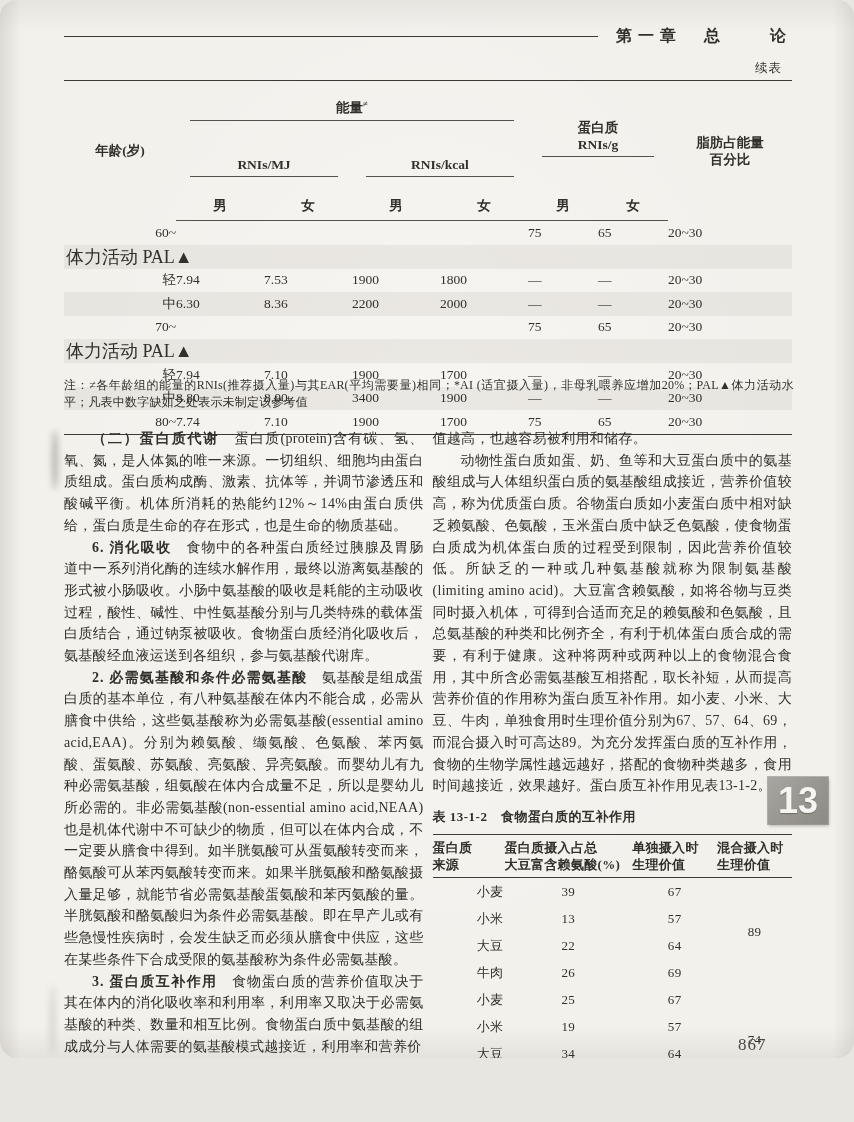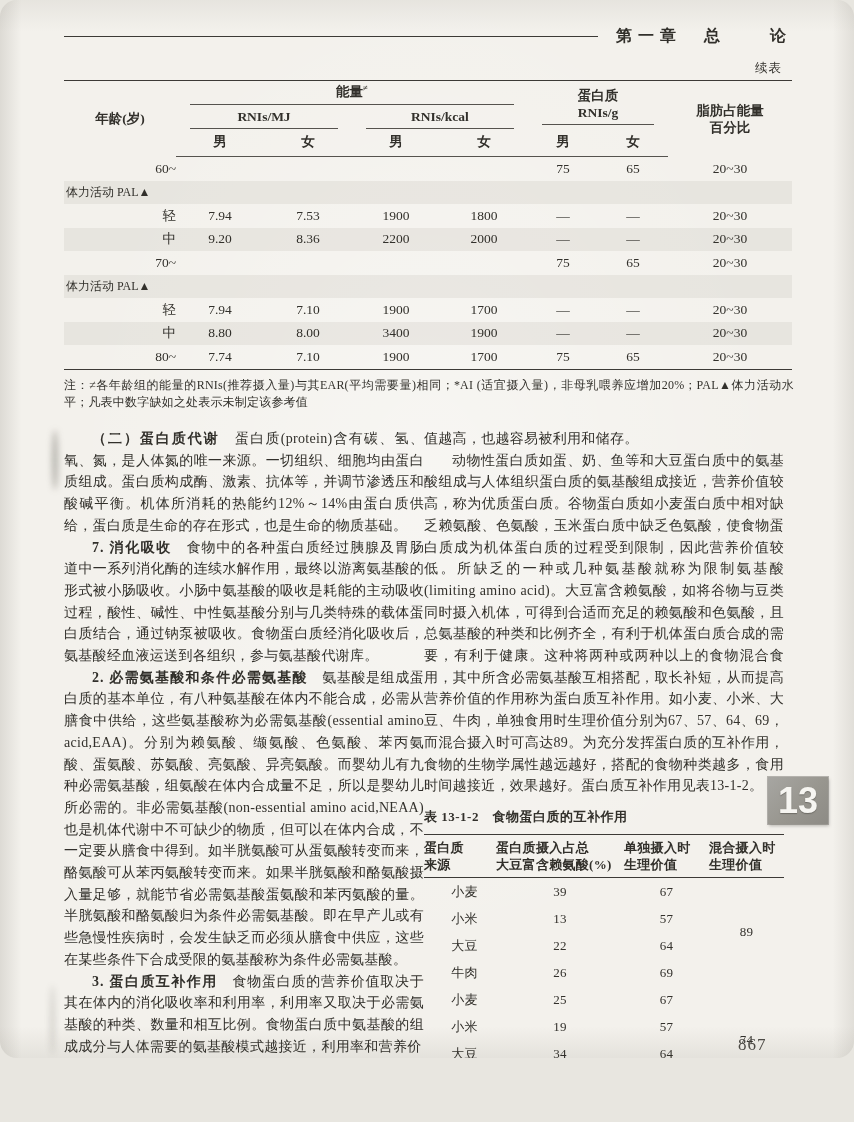--- a/index.html
+++ b/index.html
@@ -14,47 +14,47 @@
   }
   
   .runhead{position:absolute;top:26px;left:64px;width:728px;display:flex;align-items:center;}
   .runhead .rule{flex:1;height:0;border-top:1.5px solid #3c3a36;margin-right:18px;}
   .runhead .title{font-size:16px;font-weight:bold;letter-spacing:6px;white-space:pre;}
   .continued{position:absolute;top:60px;right:72px;font-size:12.5px;letter-spacing:1px;margin-left:9px;}
 
   
   .maintbl{position:absolute;top:80px;left:64px;width:728px;border-collapse:collapse;
     border-top:1.8px solid #3c3a36;border-bottom:1.8px solid #3c3a36;font-size:13.5px;}
-  .maintbl th{font-weight:bold;padding:2px 0;vertical-align:middle;}
+  .maintbl th{font-weight:bold;padding:18px 0;vertical-align:middle;}
   .maintbl .u div{border-bottom:1.2px solid #55534e;margin:0 14px;padding-bottom:3px;}
   .maintbl .hdr-gender th{border-bottom:1.2px solid #55534e;padding-bottom:5px;padding-top:2px;}
-  .maintbl td{padding:0;height:23.5px;text-align:center;vertical-align:middle;font-size:13.5px;}
+  .maintbl td{padding:0;height:23.5px;text-align:left;vertical-align:middle;font-size:13.5px;}
   .maintbl td.age-cell{text-align:right;}
-  .maintbl td.section-cell{text-align:left;padding-left:2px;font-size:12px;}
+  .maintbl td.section-cell{text-align:left;padding-left:2px;font-size:18px;}
   .maintbl tbody tr:nth-child(even){background:rgba(190,186,176,.22);}
   .two-line{line-height:17px;padding:3px 0;}
   sup.mark{font-size:9px;vertical-align:super;line-height:0;}
 
   .tblnote{position:absolute;top:377px;left:64px;width:730px;font-size:12px;line-height:16.5px;
     letter-spacing:.2px;text-align:justify;}
 
   
-  .columns{position:absolute;top:428px;left:64px;width:728px;display:flex;}
+  .columns{position:absolute;top:428px;left:64px;width:728px;display:flex;gap:9px;}
   .col{width:360px;font-size:14px;line-height:21.7px;text-align:justify;letter-spacing:.3px;}
   .col p.para{margin:0;}
   .col p.ind{text-indent:2em;}
   .col b{letter-spacing:1px;}
 
   
   .subcap{margin:9px 0 6px 0;text-align:left;font-size:13px;font-weight:bold;letter-spacing:.5px;}
   .subtbl{width:100%;border-collapse:collapse;border-top:1.6px solid #3c3a36;border-bottom:1.6px solid #3c3a36;
     font-size:13px;line-height:17px;}
   .subtbl th{font-weight:bold;padding:4px 0;border-bottom:1.4px solid #3c3a36;vertical-align:middle;}
   .subtbl td{height:25px;text-align:center;vertical-align:middle;}
-  .subtbl td.src{text-align:center;padding-left:10px;}
+  .subtbl td.src{text-align:right;padding-left:10px;}
   .subtbl td.mixed{vertical-align:middle;}
 
   
   .chaptab{position:absolute;top:777px;left:768px;width:60px;height:47px;
     background:linear-gradient(135deg,#a7a6a2 0%,#98968f 55%,#8d8b85 100%);
     box-shadow:0 0 0 1px rgba(90,88,82,.4), 1px 2px 3px rgba(80,78,72,.35);
     display:flex;align-items:center;justify-content:center;
     font-family:"Liberation Sans","DejaVu Sans",sans-serif;font-weight:bold;font-size:36px;color:#f6f5f1;
     text-shadow:0 1px 1px rgba(70,68,62,.5);}
   .pagenum{position:absolute;top:1035px;left:738px;font-size:17px;letter-spacing:1px;color:#4c4a45;}
@@ -139,21 +139,21 @@
           <td>7.94</td>
           <td>7.53</td>
           <td>1900</td>
           <td>1800</td>
           <td>—</td>
           <td>—</td>
           <td>20~30</td>
         </tr>
         <tr>
           <td class="age-cell">中</td>
-          <td>9.20</td>
+          <td>6.30</td>
           <td>8.36</td>
           <td>2200</td>
           <td>2000</td>
           <td>—</td>
           <td>—</td>
           <td>20~30</td>
         </tr>
         <tr>
           <td class="age-cell">70~</td>
           <td></td>
@@ -198,21 +198,21 @@
           <td>20~30</td>
         </tr>
       </tbody>
   </table>
 
   <div class="tblnote">注：≠各年龄组的能量的RNIs(推荐摄入量)与其EAR(平均需要量)相同；*AI (适宜摄入量)，非母乳喂养应增加20%；PAL▲体力活动水平；凡表中数字缺如之处表示未制定该参考值</div>
 
   <div class="columns">
     <div class="col">
         <p class="para ind"><b>（二）蛋白质代谢</b>　蛋白质(protein)含有碳、氢、氧、氮，是人体氮的唯一来源。一切组织、细胞均由蛋白质组成。蛋白质构成酶、激素、抗体等，并调节渗透压和酸碱平衡。机体所消耗的热能约12%～14%由蛋白质供给，蛋白质是生命的存在形式，也是生命的物质基础。</p>
-        <p class="para ind"><b>7. 消化吸收</b>　食物中的各种蛋白质经过胰腺及胃肠道中一系列消化酶的连续水解作用，最终以游离氨基酸的形式被小肠吸收。小肠中氨基酸的吸收是耗能的主动吸收过程，酸性、碱性、中性氨基酸分别与几类特殊的载体蛋白质结合，通过钠泵被吸收。食物蛋白质经消化吸收后，氨基酸经血液运送到各组织，参与氨基酸代谢库。</p>
+        <p class="para ind"><b>6. 消化吸收</b>　食物中的各种蛋白质经过胰腺及胃肠道中一系列消化酶的连续水解作用，最终以游离氨基酸的形式被小肠吸收。小肠中氨基酸的吸收是耗能的主动吸收过程，酸性、碱性、中性氨基酸分别与几类特殊的载体蛋白质结合，通过钠泵被吸收。食物蛋白质经消化吸收后，氨基酸经血液运送到各组织，参与氨基酸代谢库。</p>
         <p class="para ind"><b>2. 必需氨基酸和条件必需氨基酸</b>　氨基酸是组成蛋白质的基本单位，有八种氨基酸在体内不能合成，必需从膳食中供给，这些氨基酸称为必需氨基酸(essential amino acid,EAA)。分别为赖氨酸、缬氨酸、色氨酸、苯丙氨酸、蛋氨酸、苏氨酸、亮氨酸、异亮氨酸。而婴幼儿有九种必需氨基酸，组氨酸在体内合成量不足，所以是婴幼儿所必需的。非必需氨基酸(non-essential amino acid,NEAA)也是机体代谢中不可缺少的物质，但可以在体内合成，不一定要从膳食中得到。如半胱氨酸可从蛋氨酸转变而来，酪氨酸可从苯丙氨酸转变而来。如果半胱氨酸和酪氨酸摄入量足够，就能节省必需氨基酸蛋氨酸和苯丙氨酸的量。半胱氨酸和酪氨酸归为条件必需氨基酸。即在早产儿或有些急慢性疾病时，会发生缺乏而必须从膳食中供应，这些在某些条件下合成受限的氨基酸称为条件必需氨基酸。</p>
         <p class="para ind"><b>3. 蛋白质互补作用</b>　食物蛋白质的营养价值取决于其在体内的消化吸收率和利用率，利用率又取决于必需氨基酸的种类、数量和相互比例。食物蛋白质中氨基酸的组成成分与人体需要的氨基酸模式越接近，利用率和营养价</p>
       </div>
     <div class="col">
       <div>
           <p class="para">值越高，也越容易被利用和储存。</p>
           <p class="para ind">动物性蛋白质如蛋、奶、鱼等和大豆蛋白质中的氨基酸组成与人体组织蛋白质的氨基酸组成接近，营养价值较高，称为优质蛋白质。谷物蛋白质如小麦蛋白质中相对缺乏赖氨酸、色氨酸，玉米蛋白质中缺乏色氨酸，使食物蛋白质成为机体蛋白质的过程受到限制，因此营养价值较低。所缺乏的一种或几种氨基酸就称为限制氨基酸(limiting amino acid)。大豆富含赖氨酸，如将谷物与豆类同时摄入机体，可得到合适而充足的赖氨酸和色氨酸，且总氨基酸的种类和比例齐全，有利于机体蛋白质合成的需要，有利于健康。这种将两种或两种以上的食物混合食用，其中所含必需氨基酸互相搭配，取长补短，从而提高营养价值的作用称为蛋白质互补作用。如小麦、小米、大豆、牛肉，单独食用时生理价值分别为67、57、64、69，而混合摄入时可高达89。为充分发挥蛋白质的互补作用，食物的生物学属性越远越好，搭配的食物种类越多，食用时间越接近，效果越好。蛋白质互补作用见表13-1-2。</p>
         </div>
       <div class="subcap">表 13-1-2　食物蛋白质的互补作用</div>
       <table class="subtbl">

